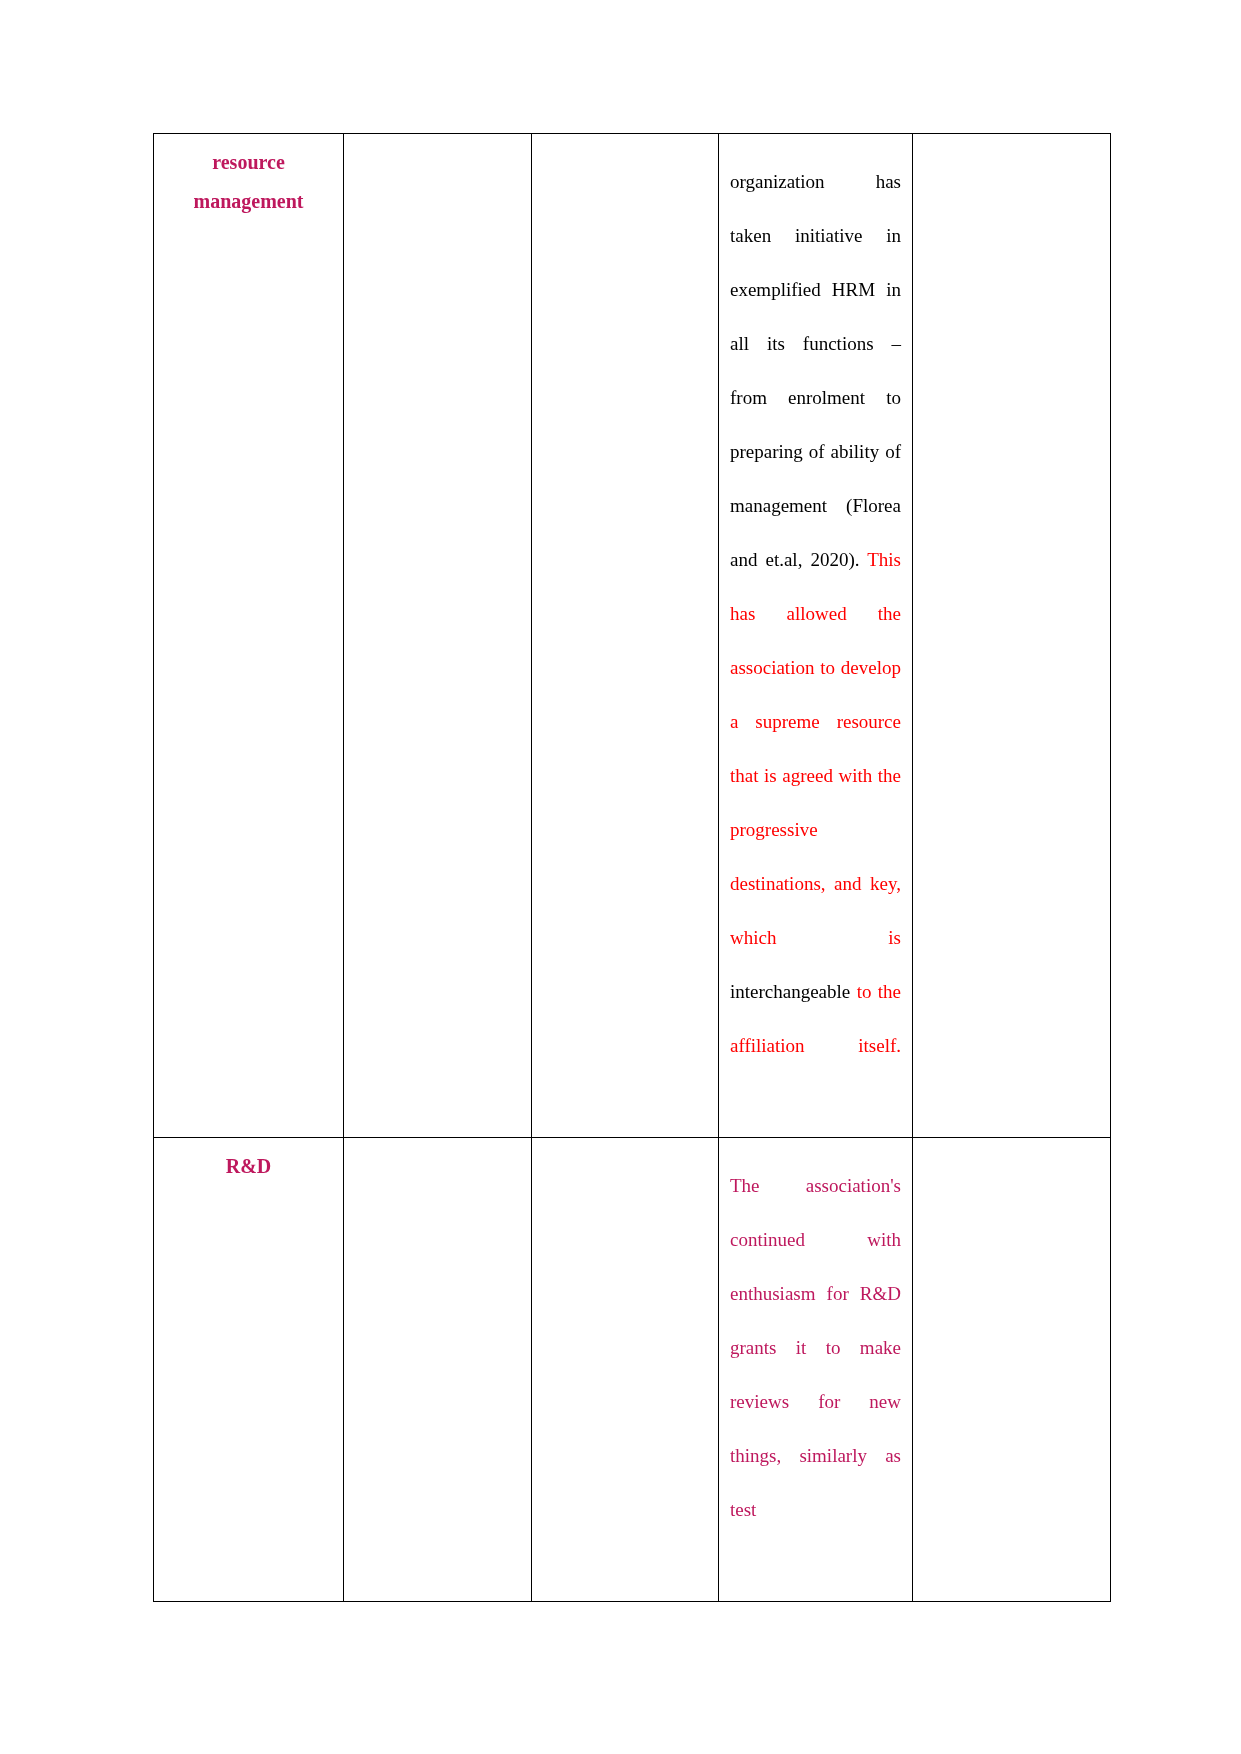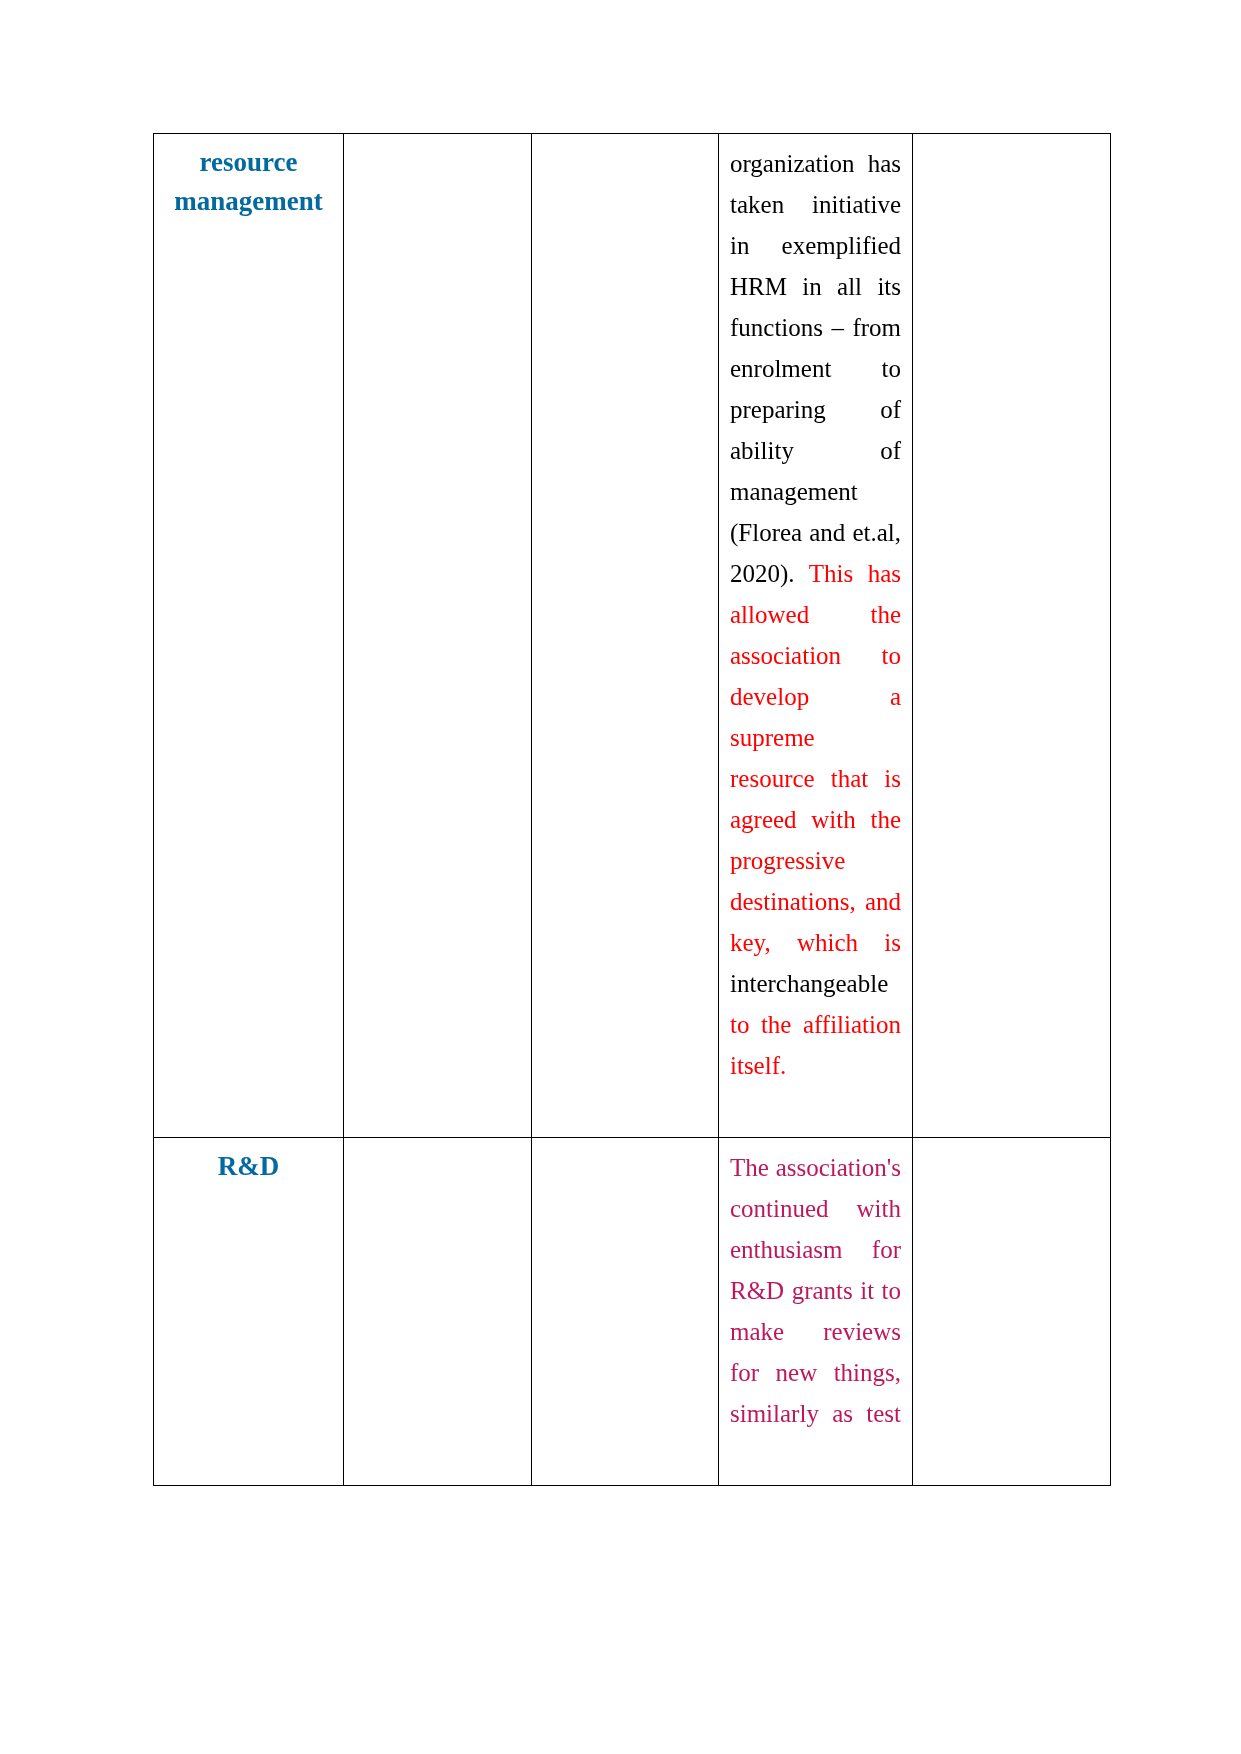--- a/index.html
+++ b/index.html
@@ -45,34 +45,35 @@
 
   .cell-pad {
     padding: 9px 11px 10px 11px;
   }
   .label-cell .cell-pad {
     padding-top: 9px;
   }
 
   .label-text {
     font-weight: bold;
-    font-size: 27px;
+    font-size: 20px;
     line-height: 38.5px;
     text-align: center;
-    color: #0369a1;
+    color: #be185d;
   }
 
   .body-text {
-    font-size: 25px;
-    line-height: 41px;
+    font-size: 19px;
+    line-height: 54px;
     text-align: justify;
     text-justify: inter-word;
     color: #000000;
     hyphens: none;
     word-spacing: 0.02em;
+    margin-top: 12px;
   }
   .body-text .red {
     color: #ff0000;
   }
   .body-text .blk {
     color: #000000;
   }
   
   .body-text.justify-all {
     text-align: justify;

